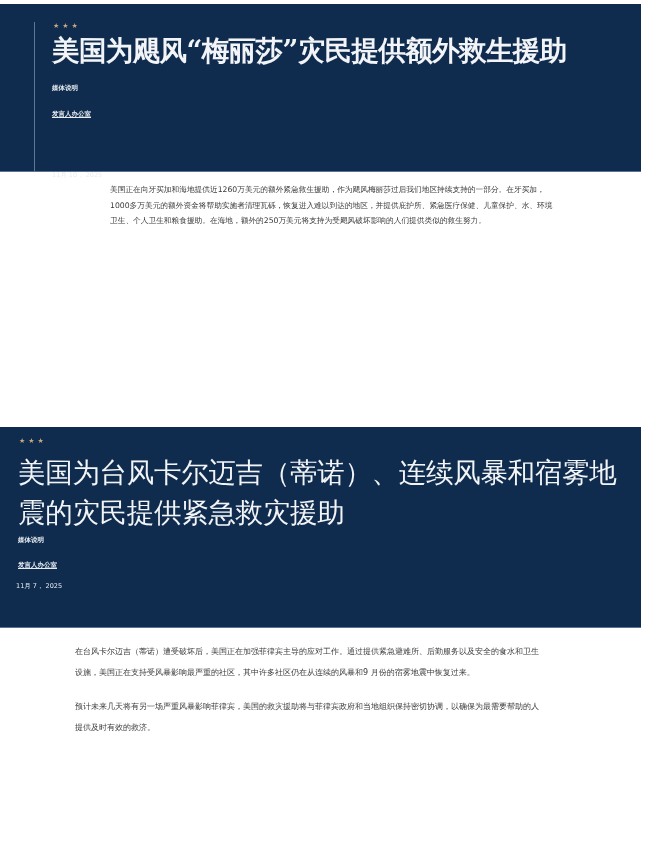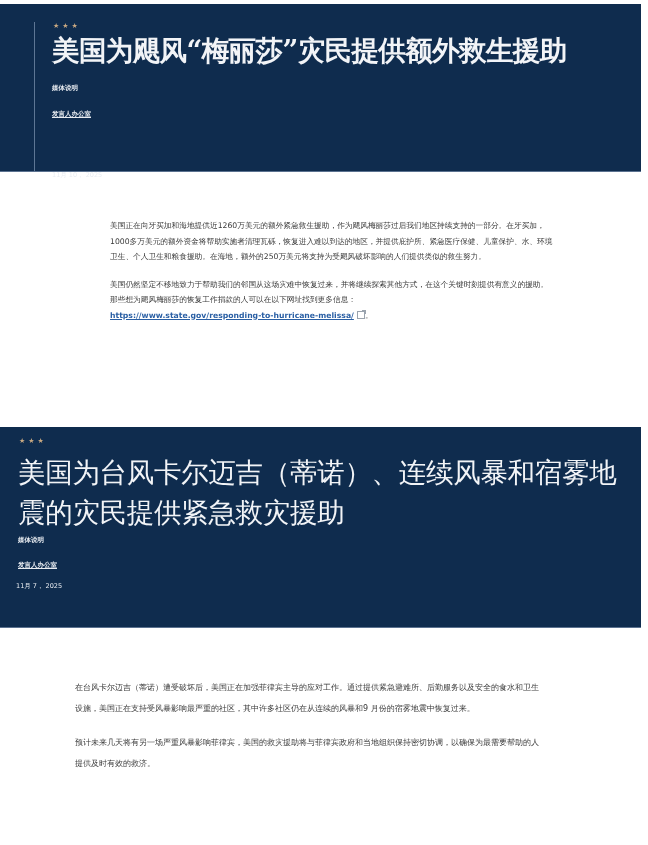--- a/index.html
+++ b/index.html
@@ -62,21 +62,20 @@
     .banner1 .m3 { left: 52px; top: 127px; font-size: 6.5px; margin-top: 40px; }
     .banner2 .m1 { left: 18px; top: 109px; }
     .banner2 .m2 { left: 18px; top: 134px; }
     .banner2 .m3 { left: 16px; top: 155px; }
 
     .article {
       position: absolute;
       color: #3a3a3a;
       font-size: 7.7px;
       line-height: 15.5px;
-      margin-top: 36px;
     }
     .article p { margin: 0 0 12px 0; }
     .article1 { left: 110px; top: 182px; width: 445px; }
     .article2 { left: 75px; top: 641px; width: 465px; font-size: 8px; line-height: 21px; }
     .article2 p { margin: 0 0 13px 0; }
     .link-url {
       color: #2a5fa4;
       text-decoration: underline;
       font-weight: bold;
     }
@@ -100,21 +99,20 @@
   <div class="vrule"></div>
   <div class="stars">★★★</div>
   <h1 class="title">美国为飓风“梅丽莎”灾民提供额外救生援助</h1>
   <div class="meta bold m1">媒体说明</div>
   <div class="meta link m2">发言人办公室</div>
   <div class="meta m3">11月 10， 2025</div>
 </div>
 
 <div class="article article1">
   <p>美国正在向牙买加和海地提供近1260万美元的额外紧急救生援助，作为飓风梅丽莎过后我们地区持续支持的一部分。在牙买加，1000多万美元的额外资金将帮助实施者清理瓦砾，恢复进入难以到达的地区，并提供庇护所、紧急医疗保健、儿童保护、水、环境卫生、个人卫生和粮食援助。在海地，额外的250万美元将支持为受飓风破坏影响的人们提供类似的救生努力。</p>
-  <p><span>美国仍然坚定不移地致力于帮助我们的邻国从这场灾难中恢复过来，并将继续探索其他方式，在这个关键时刻提供有意义的援助。那些想为飓风梅丽莎的恢复工作捐款的人可以在以下网址找到更多信息：</span><br><a class="link-url">https://www.state.gov/responding-to-hurricane-melissa/</a><span class="ext-icon"></span><span>。</span></p>
 </div>
 
 <div class="banner banner2">
   <div class="stars">★★★</div>
   <h1 class="title">美国为台风卡尔迈吉（蒂诺）、连续风暴和宿雾地震的灾民提供紧急救灾援助</h1>
   <div class="meta bold m1">媒体说明</div>
   <div class="meta link m2">发言人办公室</div>
   <div class="meta m3">11月 7， 2025</div>
 </div>
 

